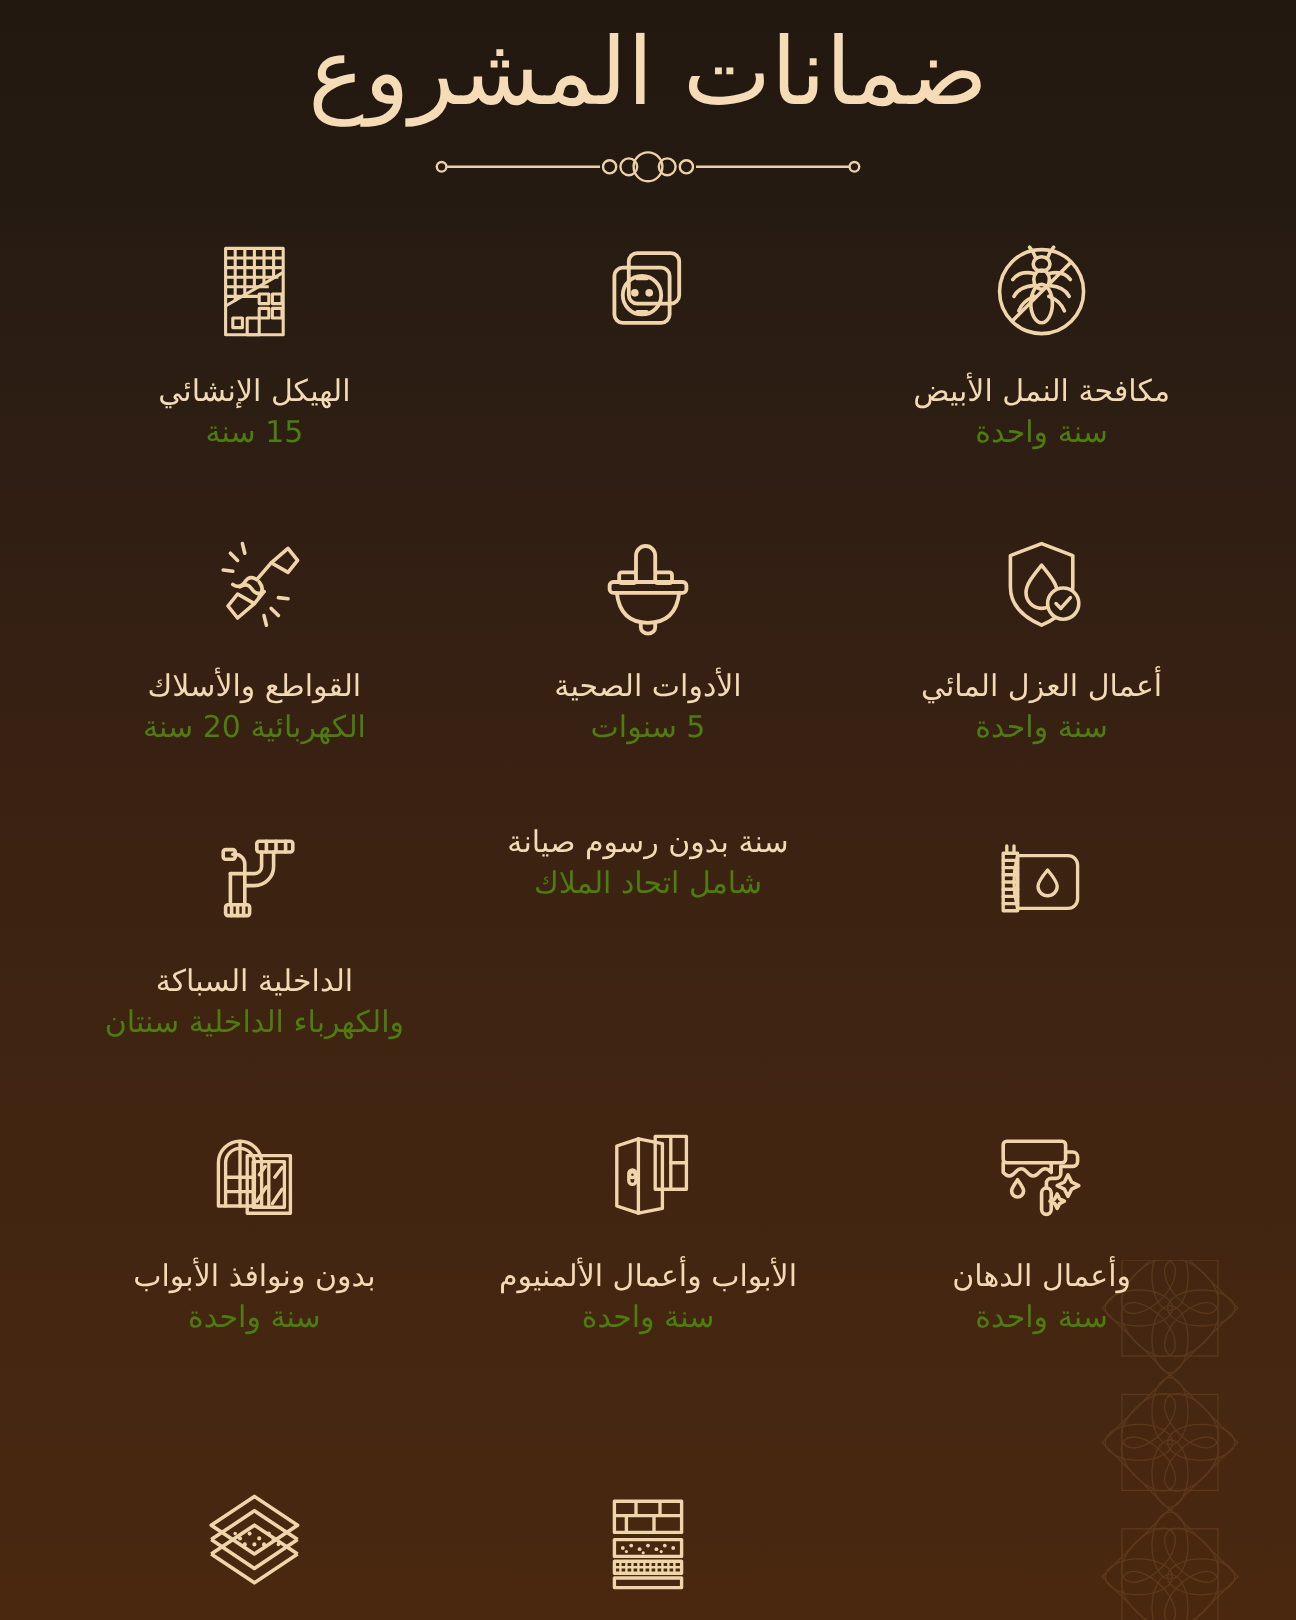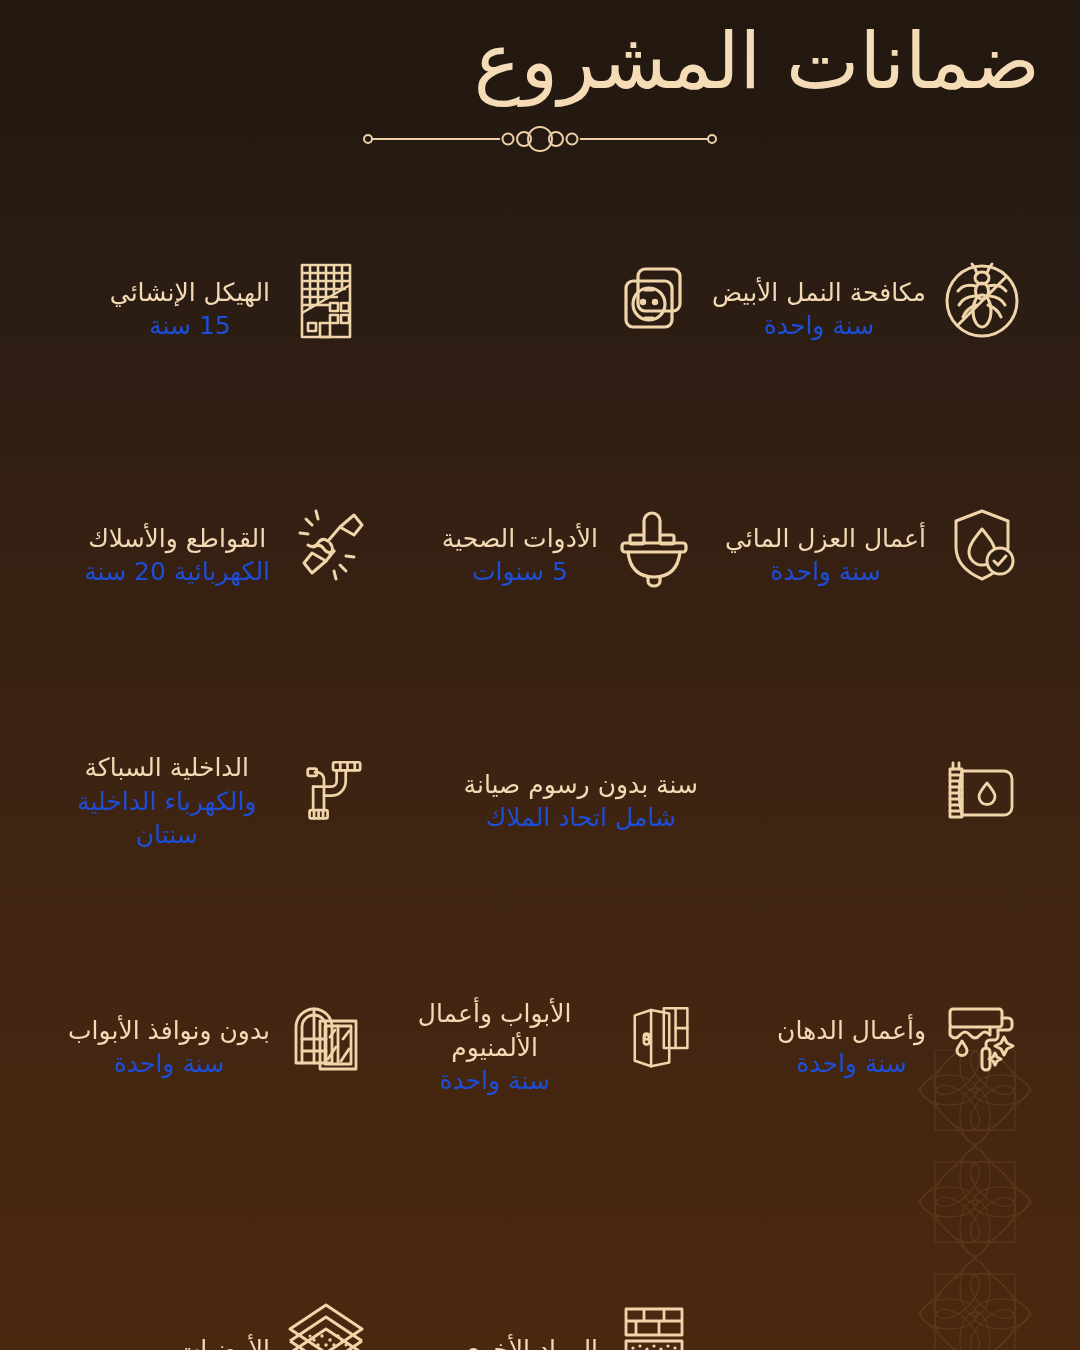--- a/index.html
+++ b/index.html
@@ -35,21 +35,21 @@
     opacity: 0.30;
     pointer-events: none;
     z-index: 0;
   }
 
   
   .header {
     position: relative;
     z-index: 2;
     padding-top: 18px;
-    text-align: right;
+    text-align: center;
   }
   .page-title {
     font-size: 78px;
     line-height: 1.12;
     letter-spacing: 0px;
     color: #f5dcb6;
     font-weight: 400;
     margin: 0;
     padding: 0 40px;
   }
@@ -66,21 +66,21 @@
     z-index: 2;
     margin: 0;
     padding: 26px 48px 0;
     display: grid;
     grid-template-columns: repeat(3, 1fr);
     row-gap: 6px;
     column-gap: 0px;
   }
   .cell {
     display: flex;
-    flex-direction: row;
+    flex-direction: column;
     align-items: center;
     justify-content: flex-start;
     height: 240px;
     padding-top: 8px;
     box-sizing: border-box;
   }
   .cell-icon {
     width: 100px;
     height: 100px;
     display: flex;
@@ -100,21 +100,21 @@
   }
   .cell-title {
     display: block;
     font-size: 25px;
     color: #f3dab5;
     white-space: pre-line;
   }
   .cell-term {
     display: block;
     font-size: 25px;
-    color: #1d4ed8;
+    color: #4d7c0f;
   }
 
   
   .grid-bottom {
     position: relative;
     z-index: 2;
     margin-top: 62px;
     padding: 0 48px;
     display: grid;
     grid-template-columns: repeat(3, 1fr);

